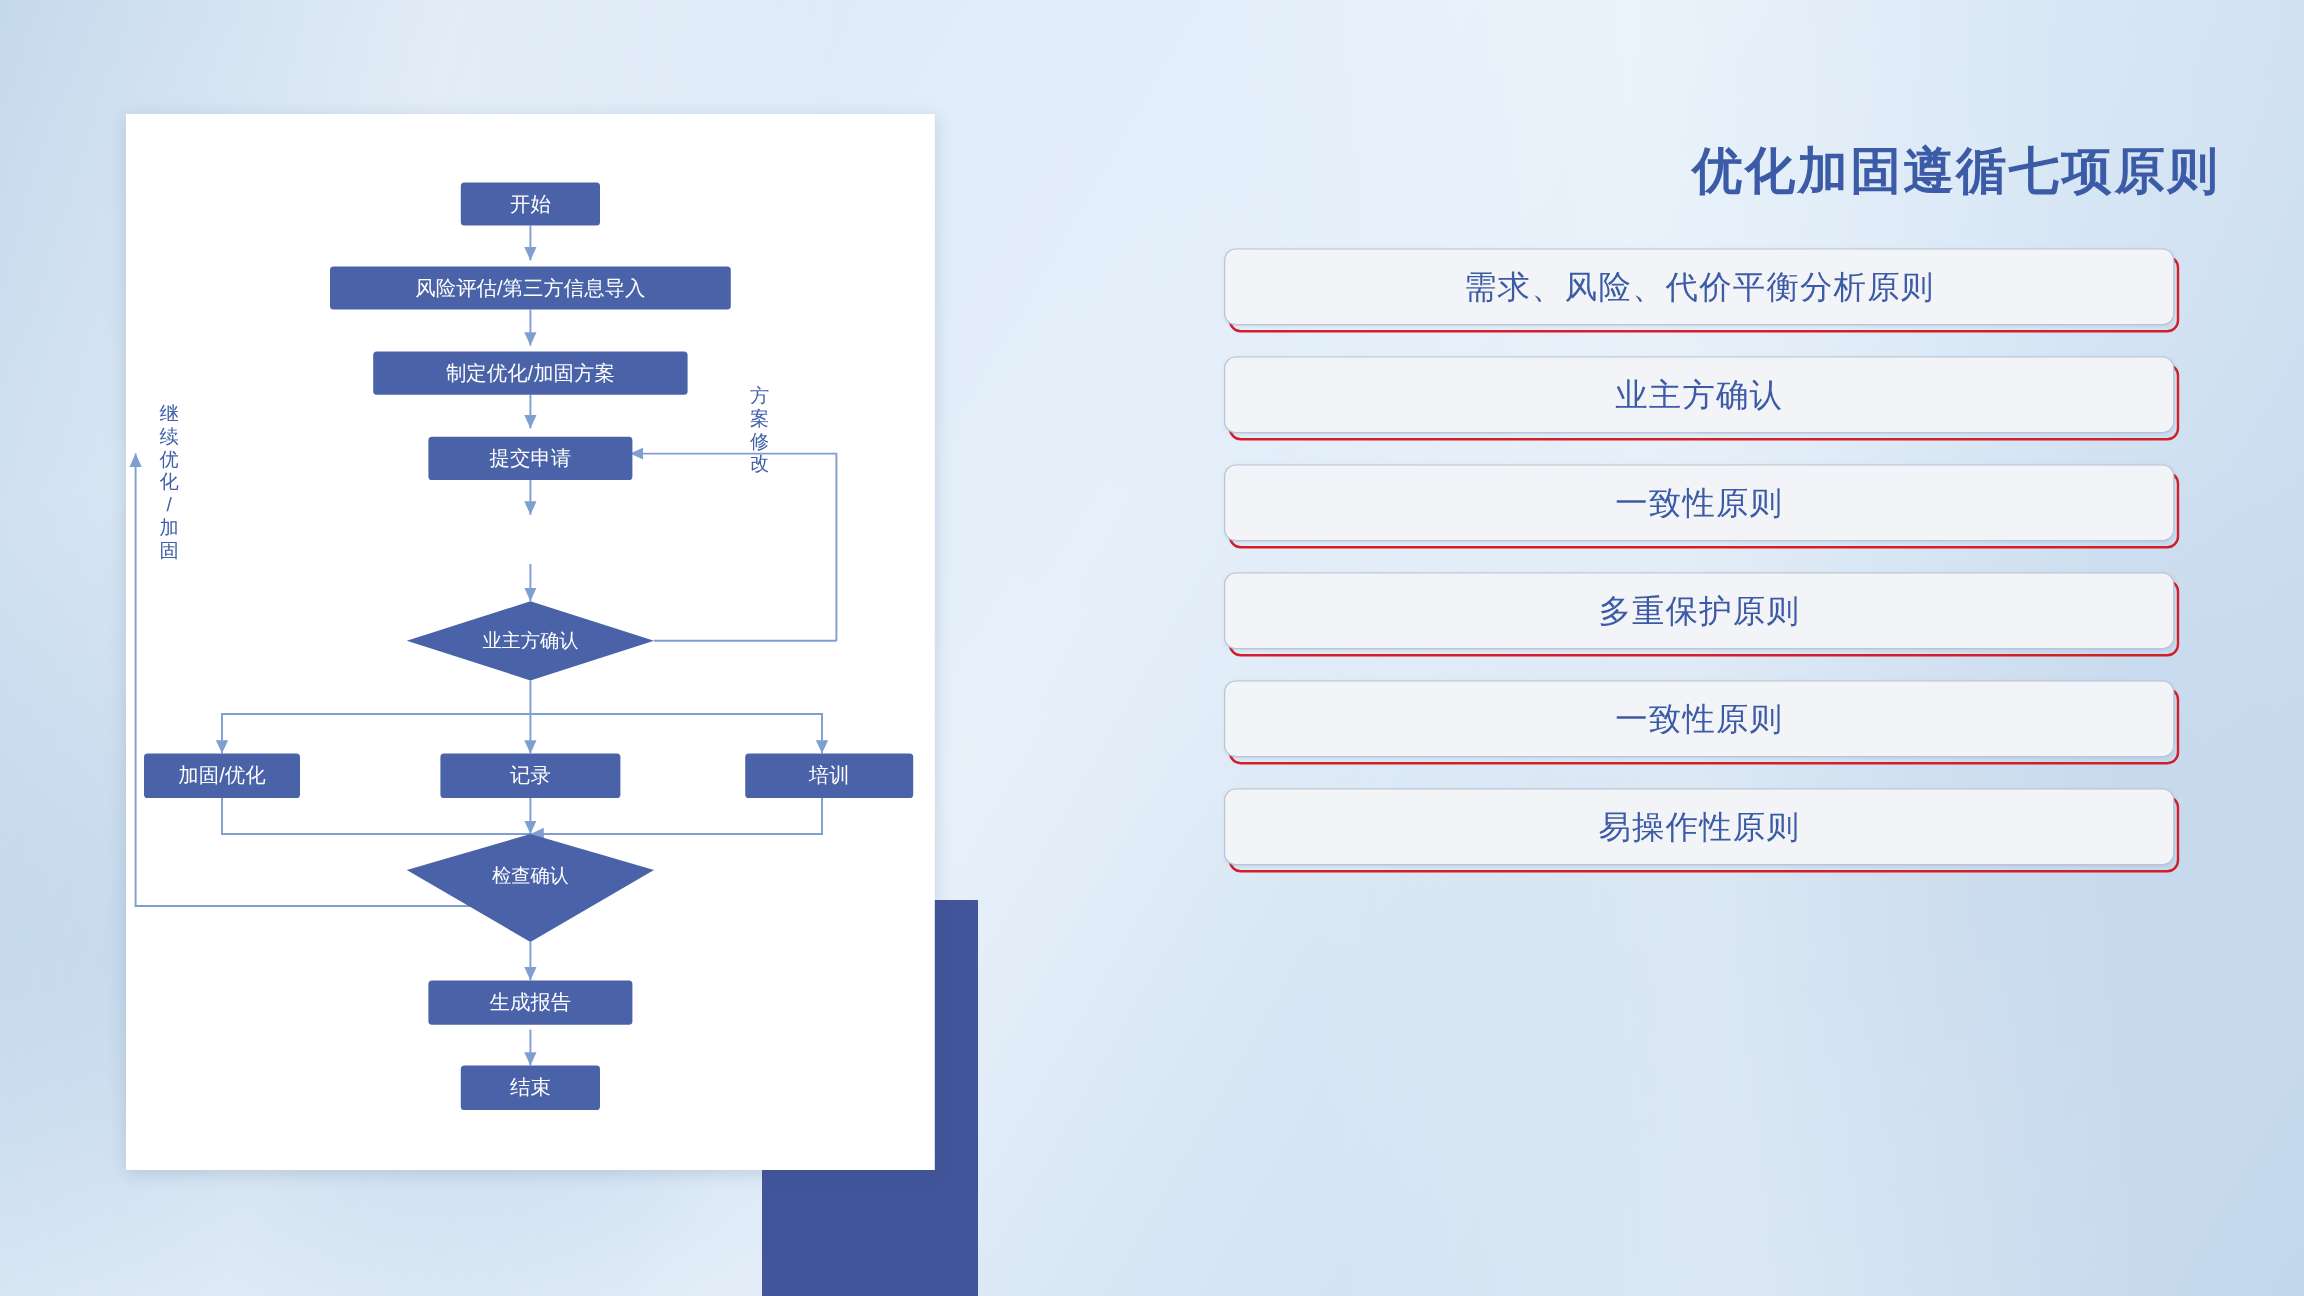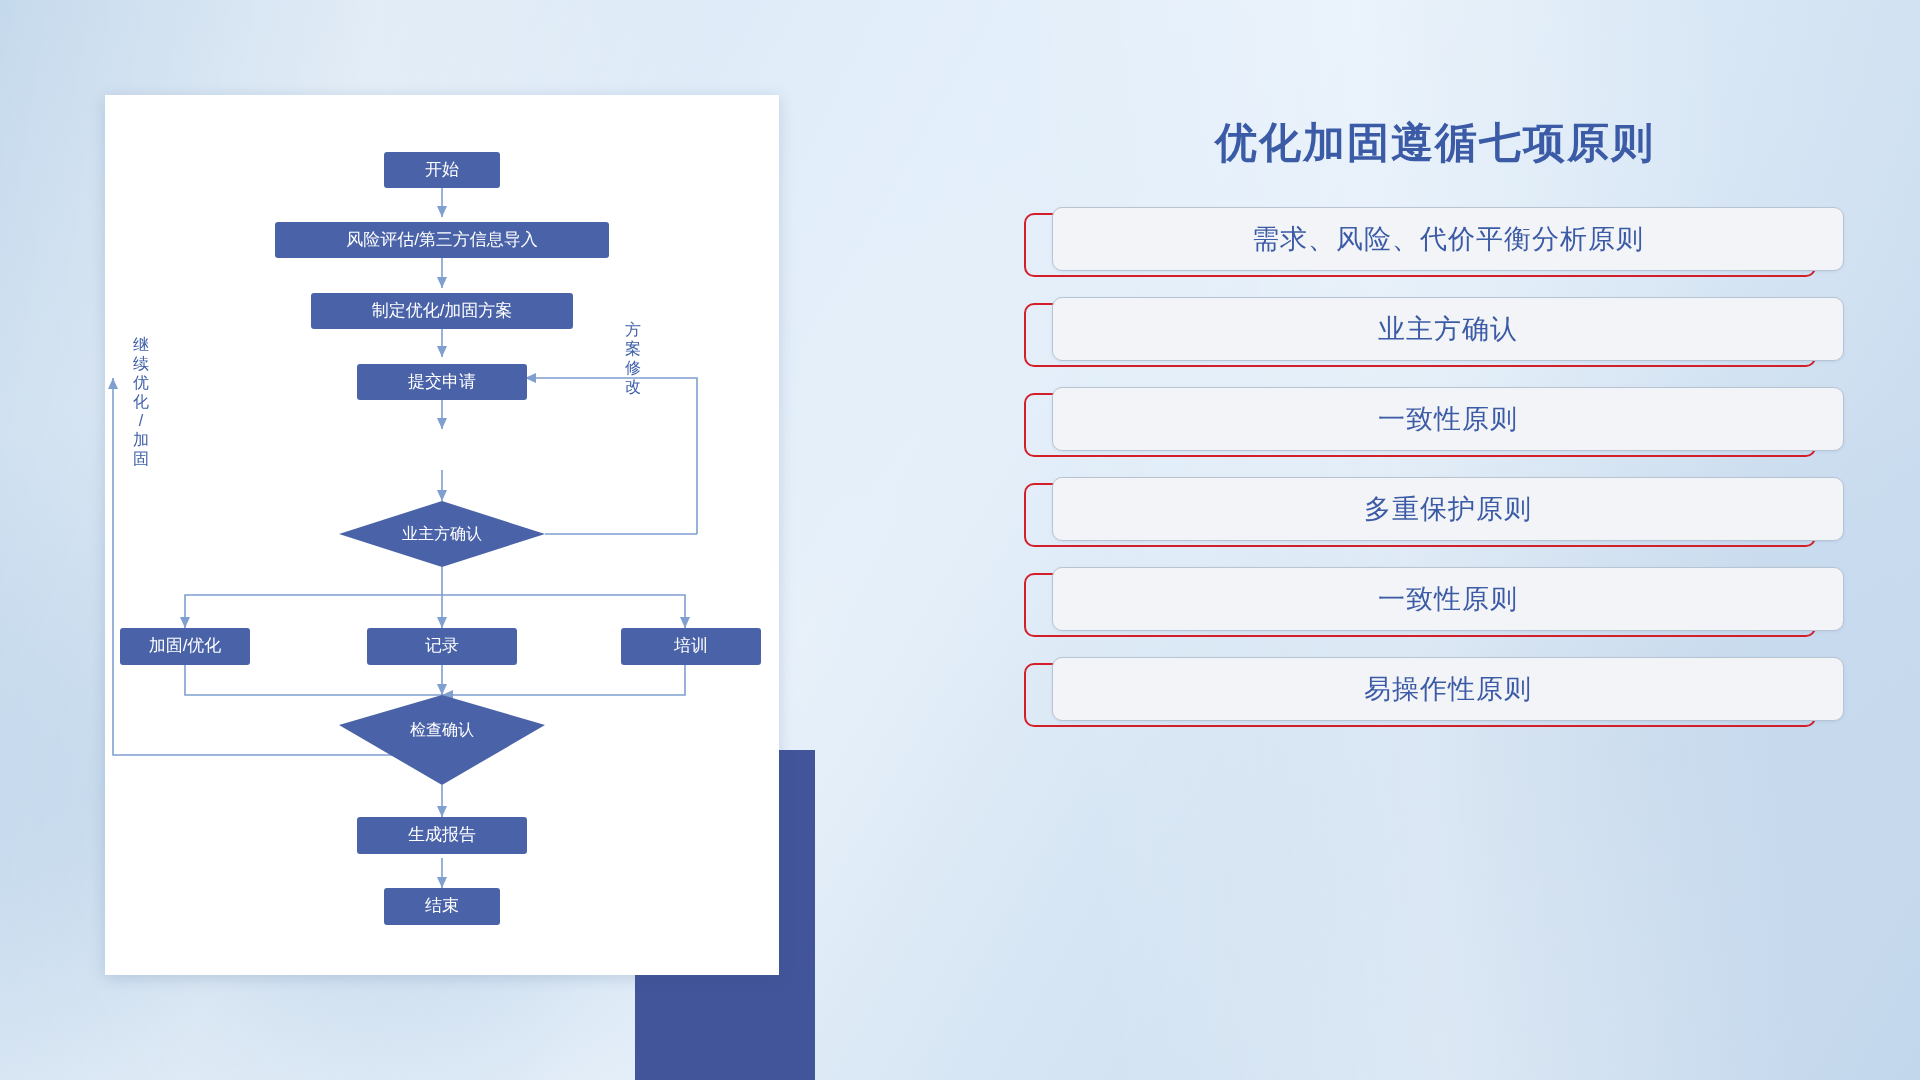--- a/index.html
+++ b/index.html
@@ -85,21 +85,21 @@
     position: absolute;
     left: 1020px;
     top: 95px;
     width: 830px;
     height: 900px;
   }
   #right-title {
     font-size: 42px;
     font-weight: bold;
     color: #3c5ba6;
-    text-align: center;
+    text-align: right;
     letter-spacing: 2px;
     margin: 20px 0 36px 0;
   }
   .principle-row {
     position: relative;
     height: 66px;
     margin: 0 0 24px 0;
   }
   .principle-accent {
     position: absolute;
@@ -121,21 +121,20 @@
     background: #f2f4f7;
     border: 1px solid #b9c4d2;
     border-radius: 10px;
     display: flex;
     align-items: center;
     justify-content: center;
     color: #3c5ba6;
     font-size: 27px;
     letter-spacing: 1px;
     box-shadow: 0 1px 3px rgba(60,91,166,0.10);
-    margin-left: 32px;
   }
 </style>
 </head>
 <body>
 
 <div id="bg"></div>
 
 <div id="left-panel">
   <div id="shadow-block"></div>
   <div id="flow-card">

